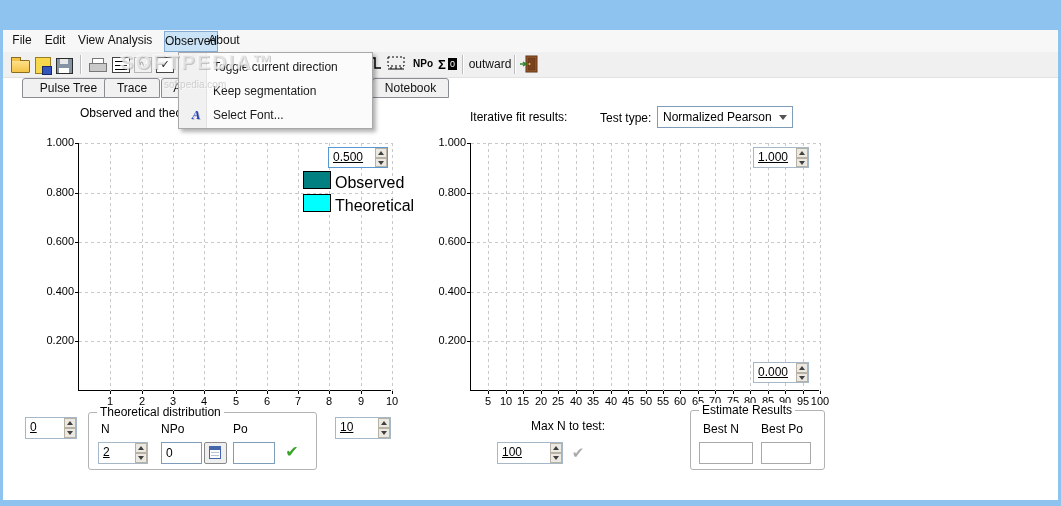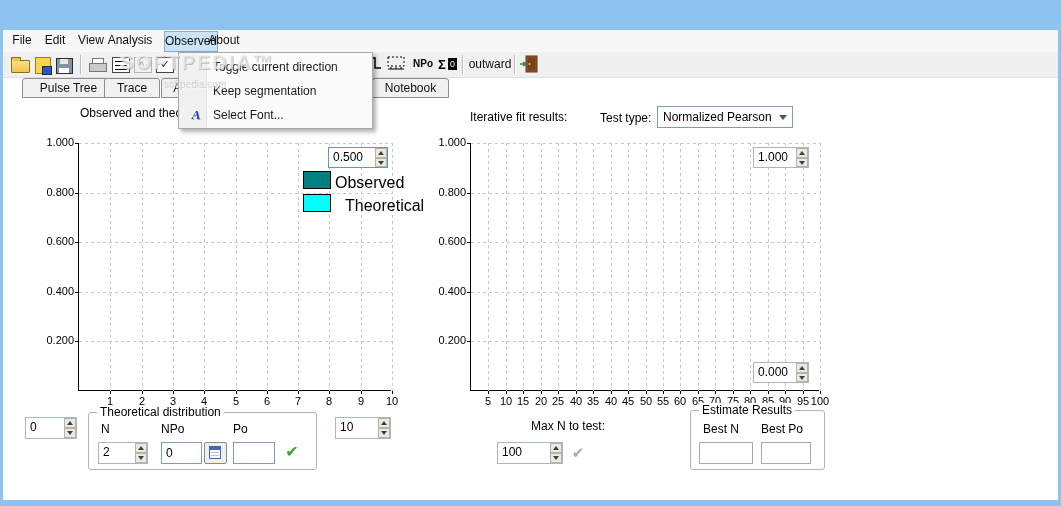--- a/index.html
+++ b/index.html
@@ -52,21 +52,21 @@
   .chart{position:absolute;border-left:1px solid #000;border-bottom:1px solid #000;}
   .grid-v{position:absolute;width:1px;background:repeating-linear-gradient(to bottom,#c9c9c9 0 3px,transparent 3px 6px);}
   .grid-h{position:absolute;height:1px;background:repeating-linear-gradient(to right,#c9c9c9 0 3px,transparent 3px 6px);}
   .tick-x{position:absolute;width:1px;height:3px;background:#000;}
   .tick-y{position:absolute;left:-4px;width:4px;height:1px;background:#000;}
   .xlabel{position:absolute;transform:translateX(-50%);font-size:11px;color:#000;}
   .ylabel{position:absolute;left:-48px;width:43px;text-align:right;font-size:11px;color:#000;}
   
   .spin{position:absolute;display:flex;background:#fff;border:1px solid #a6b8c8;box-sizing:border-box;font-size:12px;}
   .spin.blue{border-color:#5a96d0;}
-  .spin .val{flex:1;padding:2px 0 0 4px;overflow:hidden;}
+  .spin .val{flex:1;padding:2px 0 0 4px;overflow:hidden;text-decoration:underline;}
   .spin .btns{display:flex;flex-direction:column;width:12px;}
   .spin .btns span{flex:1;position:relative;background:#ece9e2;border:1px solid #b8b2a4;}
   .spin .btns .up:after{content:"";position:absolute;left:2px;top:2px;border-left:3px solid transparent;border-right:3px solid transparent;border-bottom:4px solid #404040;}
   .spin .btns .dn:after{content:"";position:absolute;left:2px;top:2px;border-left:3px solid transparent;border-right:3px solid transparent;border-top:4px solid #404040;}
   
   .tinput{position:absolute;background:#fff;border:1px solid #7f9db9;box-sizing:border-box;font-size:12px;padding:3px 0 0 4px;}
   .tinput.gray{border-color:#a9a9a9;}
   
   .combo{position:absolute;background:#fff;border:1px solid #7f9db9;box-sizing:border-box;font-size:12px;padding:3px 18px 0 5px;}
   .combo .arrow{position:absolute;right:5px;top:8px;border-left:4px solid transparent;border-right:4px solid transparent;border-top:5px solid #555;}
@@ -318,21 +318,21 @@
     <span class="spin blue" style="left:325px;top:117px;width:60px;height:21px;">
       <span class="val">0.500</span>
       <span class="btns">
           <span class="up"></span>
           <span class="dn"></span>
         </span>
     </span>
     <span class="swatch" style="left: 300px; top: 141px; background-color: rgb(0, 128, 128);"></span>
     <span class="leg-lbl" style="left:332px;top:144px;">Observed</span>
     <span class="swatch" style="left: 300px; top: 164px; background-color: rgb(0, 255, 255);"></span>
-    <span class="leg-lbl" style="left:332px;top:167px;margin-left:10px;">Theoretical</span>
+    <span class="leg-lbl" style="left:332px;top:167px;">Theoretical</span>
 
     <span class="spin" style="left:750px;top:117px;width:56px;height:21px;">
       <span class="val">1.000</span>
       <span class="btns">
           <span class="up"></span>
           <span class="dn"></span>
         </span>
     </span>
     <span class="spin" style="left:750px;top:332px;width:56px;height:21px;">
       <span class="val">0.000</span>

